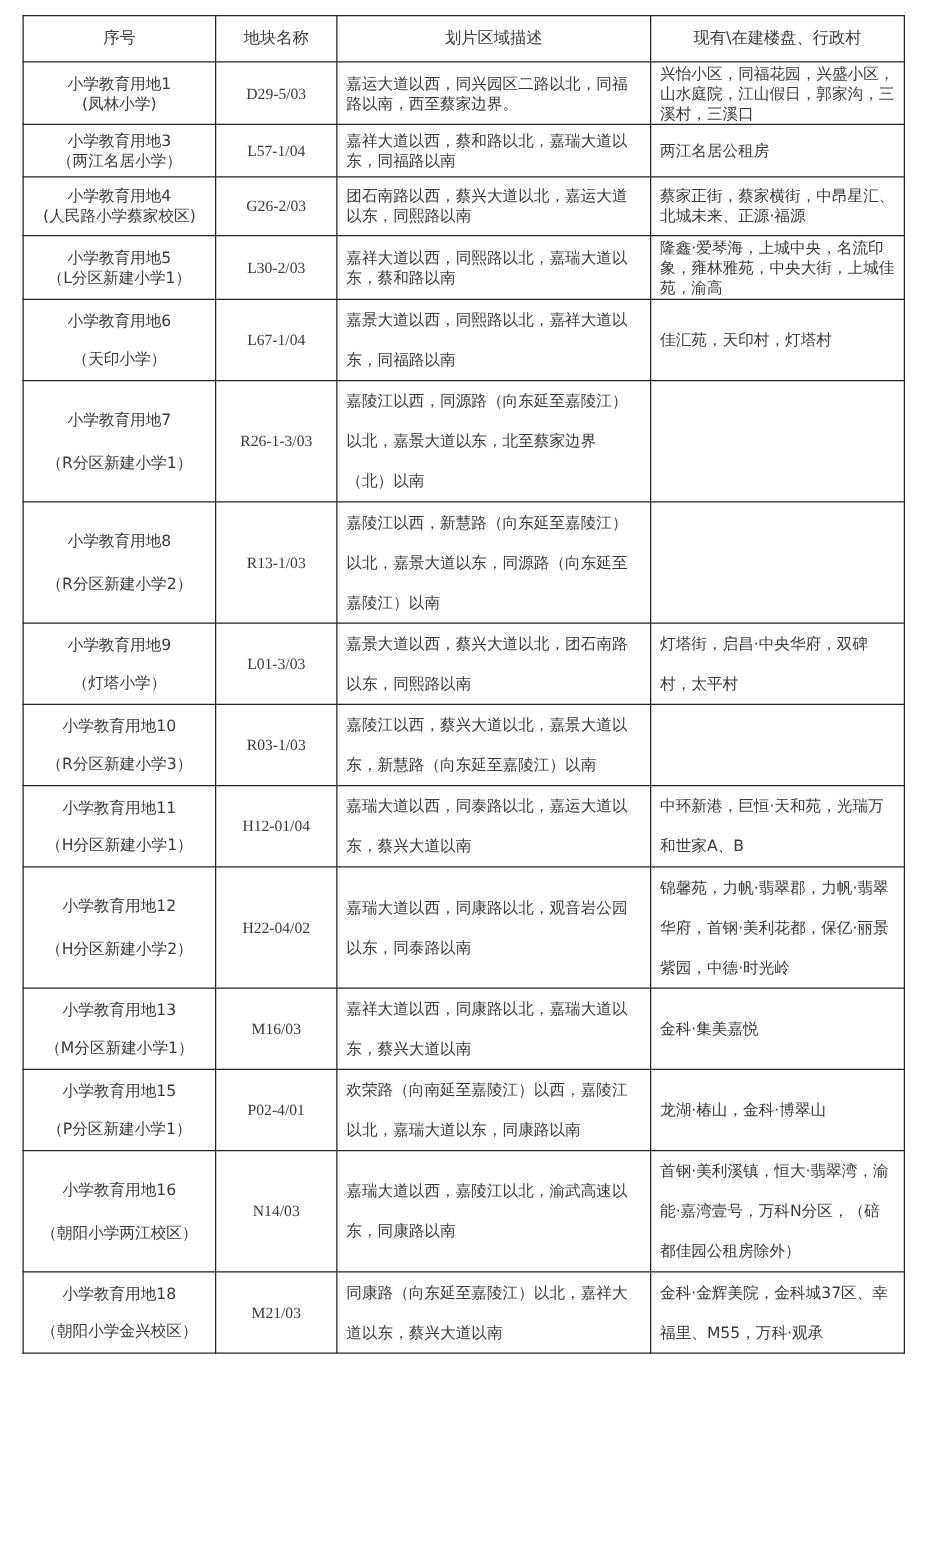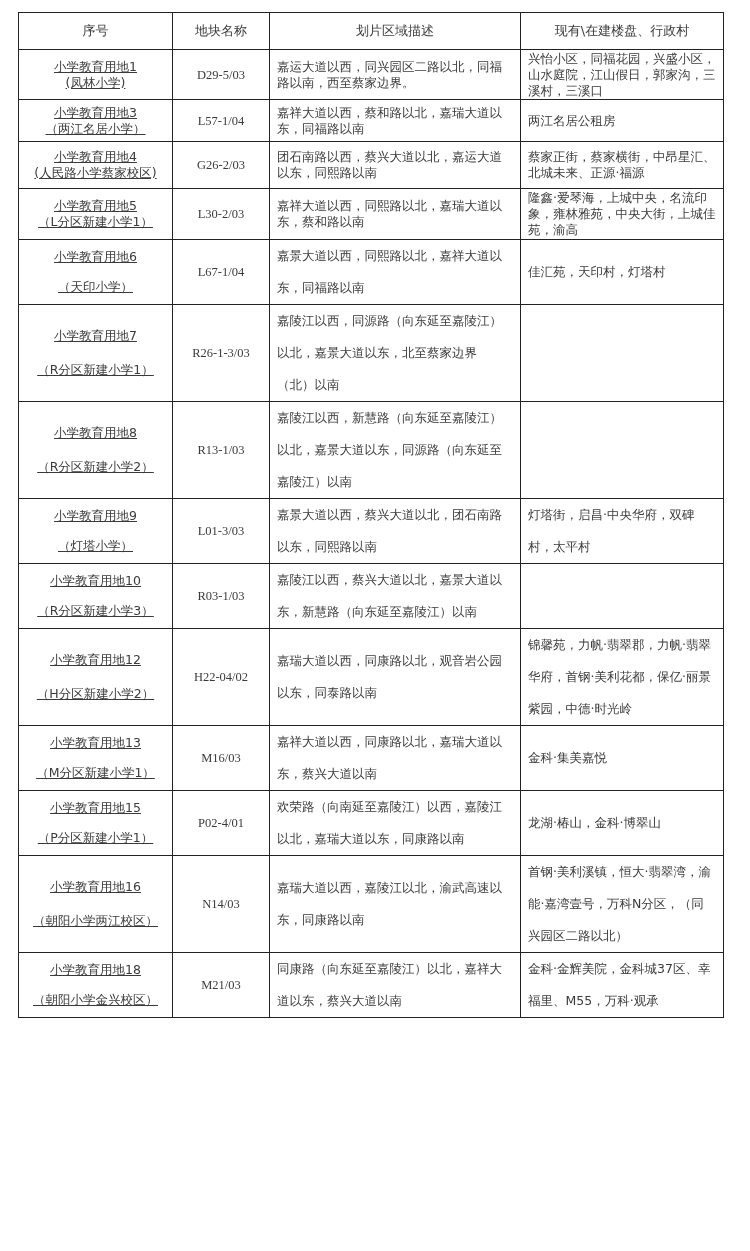--- a/index.html
+++ b/index.html
@@ -10,21 +10,21 @@
   table.plan col.c1 { width: 154px; }
   table.plan col.c2 { width: 97px; }
   table.plan col.c3 { width: 251px; }
   table.plan col.c4 { width: 203px; }
   table.plan th, table.plan td { border: 1.5px solid #222222; font-size: 12.5px;
                line-height: 16px; vertical-align: middle; padding: 0 7px; overflow: hidden; font-weight: normal; color: #3a3a3a; }
   table.plan th { text-align: center; height: 36px; font-size: 13px; }
   td.seq { text-align: center; }
   td.code { text-align: center; font-family: "Liberation Serif", "DejaVu Serif", serif; font-size: 12.5px; }
   td.desc, td.esta { text-align: left; }
-  span.l { display: block; text-decoration: underline; }
+  span.l { display: block; }
 </style>
 </head>
 <body>
 
 <table class="plan">
   <colgroup>
       <col class="c1">
       <col class="c2">
       <col class="c3">
       <col class="c4">
@@ -112,20 +112,29 @@
       </tr>
       <tr style="height: 64px;">
         <td class="seq">
           <span class="l" style="margin-bottom: 14px;">小学教育用地10</span>
           <span class="l">（R分区新建小学3）</span>
         </td>
         <td class="code">R03-1/03</td>
         <td class="desc" style="line-height: 32px;">嘉陵江以西，蔡兴大道以北，嘉景大道以东，新慧路（向东延至嘉陵江）以南</td>
         <td class="esta" style="line-height: 32px;"></td>
       </tr>
+      <tr style="height: 64px;">
+        <td class="seq">
+          <span class="l" style="margin-bottom: 14px;">小学教育用地11</span>
+          <span class="l">（H分区新建小学1）</span>
+        </td>
+        <td class="code">H12-01/04</td>
+        <td class="desc" style="line-height: 32px;">嘉瑞大道以西，同泰路以北，嘉运大道以东，蔡兴大道以南</td>
+        <td class="esta" style="line-height: 32px;">中环新港，巨恒·天和苑，光瑞万和世家A、B</td>
+      </tr>
       <tr style="height: 97px;">
         <td class="seq">
           <span class="l" style="margin-bottom: 18px;">小学教育用地12</span>
           <span class="l">（H分区新建小学2）</span>
         </td>
         <td class="code">H22-04/02</td>
         <td class="desc" style="line-height: 32px;">嘉瑞大道以西，同康路以北，观音岩公园以东，同泰路以南</td>
         <td class="esta" style="line-height: 32px;">锦馨苑，力帆·翡翠郡，力帆·翡翠华府，首钢·美利花都，保亿·丽景紫园，中德·时光岭</td>
       </tr>
       <tr style="height: 64px;">
@@ -146,21 +155,21 @@
         <td class="desc" style="line-height: 32px;">欢荣路（向南延至嘉陵江）以西，嘉陵江以北，嘉瑞大道以东，同康路以南</td>
         <td class="esta" style="line-height: 32px;">龙湖·椿山，金科·博翠山</td>
       </tr>
       <tr style="height: 95px;">
         <td class="seq">
           <span class="l" style="margin-bottom: 18px;">小学教育用地16</span>
           <span class="l">（朝阳小学两江校区）</span>
         </td>
         <td class="code">N14/03</td>
         <td class="desc" style="line-height: 32px;">嘉瑞大道以西，嘉陵江以北，渝武高速以东，同康路以南</td>
-        <td class="esta" style="line-height: 32px;">首钢·美利溪镇，恒大·翡翠湾，渝能·嘉湾壹号，万科N分区，（同兴园区二路以北）</td>
+        <td class="esta" style="line-height: 32px;">首钢·美利溪镇，恒大·翡翠湾，渝能·嘉湾壹号，万科N分区，（碚都佳园公租房除外）</td>
       </tr>
       <tr style="height: 65px;">
         <td class="seq">
           <span class="l" style="margin-bottom: 14px;">小学教育用地18</span>
           <span class="l">（朝阳小学金兴校区）</span>
         </td>
         <td class="code">M21/03</td>
         <td class="desc" style="line-height: 32px;">同康路（向东延至嘉陵江）以北，嘉祥大道以东，蔡兴大道以南</td>
         <td class="esta" style="line-height: 32px;">金科·金辉美院，金科城37区、幸福里、M55，万科·观承</td>
       </tr>

